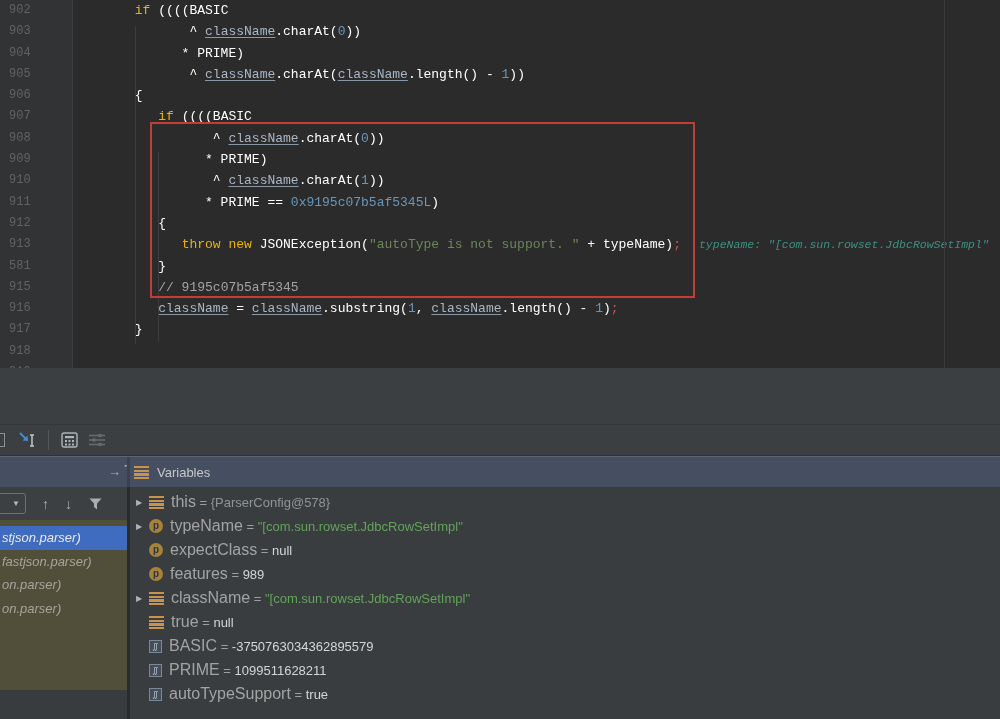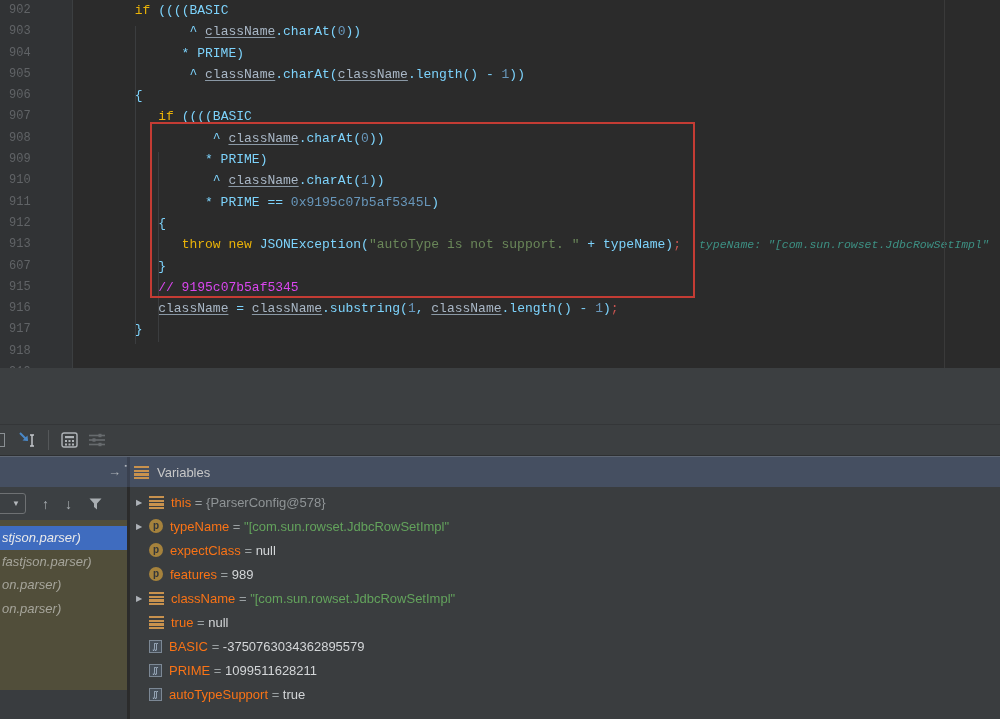--- a/index.html
+++ b/index.html
@@ -11,25 +11,25 @@
   .editor { position:absolute; left:0; top:0; width:1000px; height:368px;
             background:#2B2B2B; overflow:hidden; }
   .gutter { position:absolute; left:0; top:0; width:73px; height:368px;
             background:#313335; border-right:1px solid #3c3f41; }
   .gutter-line { height:21.3px; line-height:21.3px; padding-left:9px;
                  font-family:"Liberation Mono", monospace; font-size:12px; color:#606366; }
   .code { position:absolute; left:88px; top:0; padding-top:0; }
   .code-line { height:21.3px; line-height:21.3px; white-space:pre;
                font-family:"Liberation Mono", monospace; font-size:13px; color:#A9B7C6; }
   .tok-kw   { color:#eab308; }
-  .tok-plain{ color:#7dd3fc;text-align:right; }
+  .tok-plain{ color:#ffffff;text-align:right; }
   .tok-vu   { color:#A9B7C6; text-decoration:underline; text-underline-offset:2px; text-decoration-color:#8a98a5; }
   .tok-num  { color:#6897BB; }
   .tok-str  { color:#6A8759; }
-  .tok-cmt  { color:#d946ef;text-align:center; }
+  .tok-cmt  { color:#a3a3a3;text-align:center; }
   .tok-semi { color:#C75450; }
   .tok-hint { color:#3D9184; font-style:italic; margin-left:18px; font-size:11.5px; }
   .margin-line { position:absolute; left:944px; top:0; width:1px; height:368px; background:#3A3A3A; }
   .indent-guide { position:absolute; width:1px; background:#3B3D3F; }
   .ig1 { left:135px; top:26px;  height:318px; }
   .ig2 { left:158px; top:152px; height:190px; }
   .red-box { position:absolute; left:150px; top:122px; width:545px; height:176px;
              border:2px solid #C43C34; pointer-events:none; }
 
   
@@ -85,21 +85,21 @@
                 background:#3A3D3F; padding-top:3px; }
   .var-row { height:24px; display:flex; align-items:center; padding-left:2px; }
   .var-arrow { width:14px; font-size:8px; color:#ADB2B8; text-align:center; }
   .var-arrow.hidden { visibility:hidden; }
   .var-icon { width:15px; height:13px; margin:0 7px 0 3px; flex:none; }
   .icon-variable { background:repeating-linear-gradient(to bottom,#C8924E 0 2.4px, rgba(0,0,0,0) 2.4px 3.6px); }
   .icon-parameter { width:14px; height:14px; border-radius:50%; background:#A5823C; color:#33363A;
                     font-size:10px; font-weight:bold; text-align:center; line-height:14px; }
   .icon-primitive { width:13px; height:13px; border:1px solid #7C8895; background:#454E58;
                     color:#B9CBDE; font-size:8px; text-align:center; line-height:11px; }
-  .var-name { font-size:13px; color:#f97316; }
+  .var-name { font-size:16px; color:#a3a3a3; }
   .var-eq { font-size:13px; color:#9aa0a2; white-space:pre; }
   .var-value { font-size:13px; }
   .val-object { color:#8F9496; }
   .val-string { color:#63A35C; }
   .val-plain  { color:#D3D6D8; }
 </style>
 </head>
 <body>
 
 <div class="screen">
@@ -111,21 +111,21 @@
         <div class="gutter-line">904</div>
         <div class="gutter-line">905</div>
         <div class="gutter-line">906</div>
         <div class="gutter-line">907</div>
         <div class="gutter-line">908</div>
         <div class="gutter-line">909</div>
         <div class="gutter-line">910</div>
         <div class="gutter-line">911</div>
         <div class="gutter-line">912</div>
         <div class="gutter-line">913</div>
-        <div class="gutter-line">607</div>
+        <div class="gutter-line">581</div>
         <div class="gutter-line">915</div>
         <div class="gutter-line">916</div>
         <div class="gutter-line">917</div>
         <div class="gutter-line">918</div>
         <div class="gutter-line">919</div>
       </div>
     <div class="code" id="code-lines">
         <div class="code-line"><span class="tok-plain">      </span><span class="tok-kw">if</span><span class="tok-plain"> ((((BASIC</span></div>
         <div class="code-line"><span class="tok-plain">             ^ </span><span class="tok-vu">className</span><span class="tok-plain">.charAt(</span><span class="tok-num">0</span><span class="tok-plain">))</span></div>
         <div class="code-line"><span class="tok-plain">            * PRIME)</span></div>

